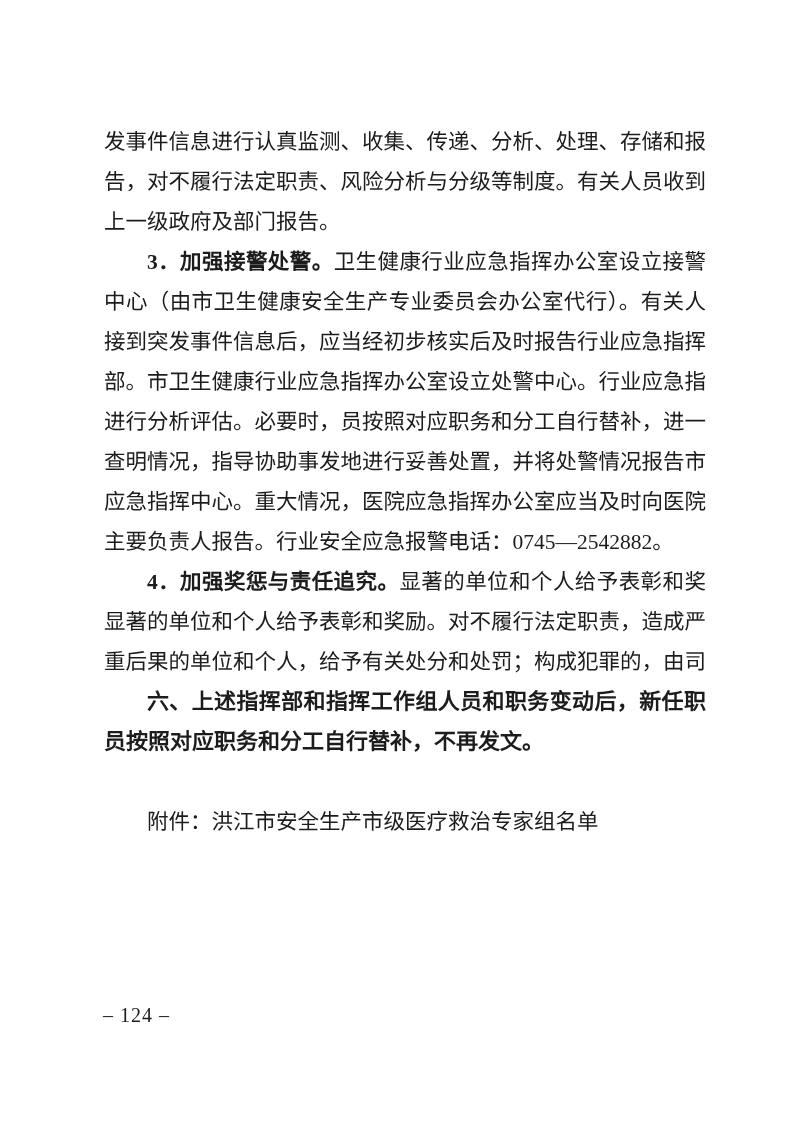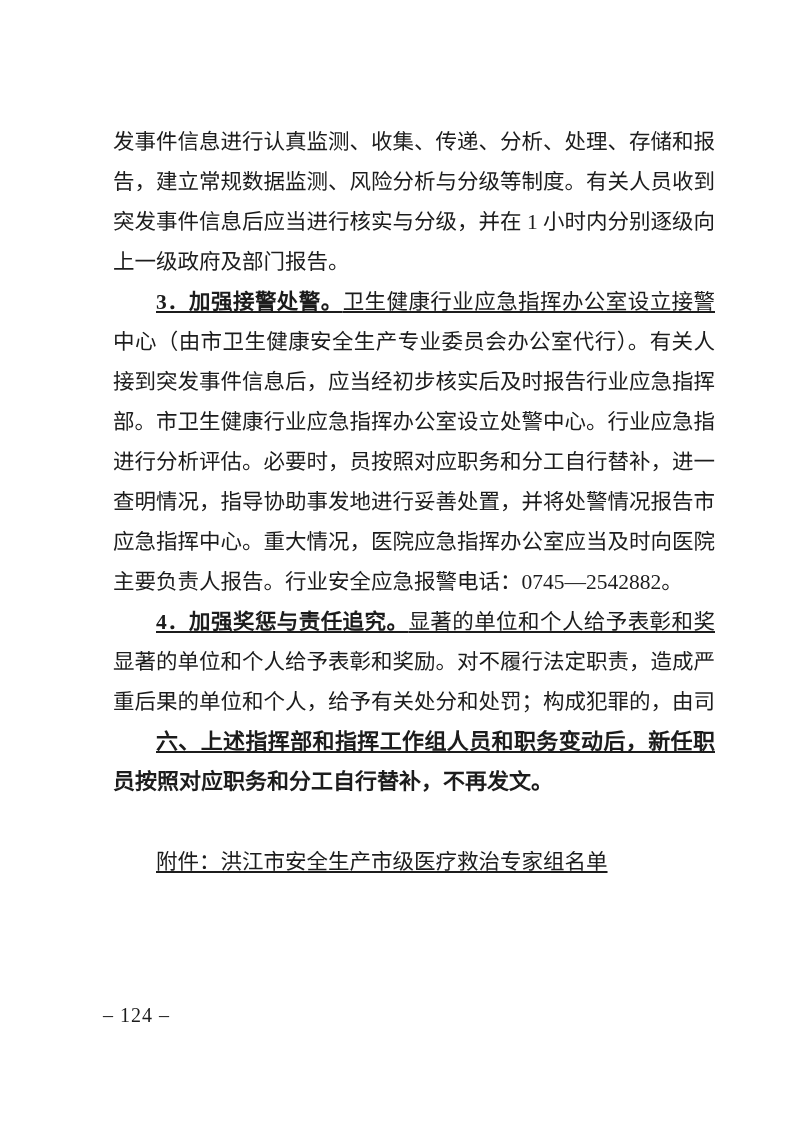--- a/index.html
+++ b/index.html
@@ -12,40 +12,39 @@
     position: relative;
     width: 793px;
     height: 1122px;
     background: #ffffff;
     color: #1c1c1c;
     font-family: "Liberation Serif", serif;
     overflow: hidden;
   }
   .content {
     position: absolute;
-    left: 113px;
+    left: 104px;
     top: 122px;
     width: 602px;
   }
   .line {
     height: 40px;
     line-height: 40px;
     font-size: 21.5px;
     text-align: justify;
     text-align-last: justify;
     overflow: hidden;
     white-space: normal;
   }
   .line.para-end {
     text-align: center;
     text-align-last: left;
   }
   .indent {
     padding-left: 43px;
-    text-decoration: underline;
   }
   .lead-bold {
     font-weight: 700;
   }
   .heiti .line {
     font-family: "Liberation Sans", sans-serif;
     font-weight: 700;
     font-size: 22px;
   }
   .spacer {
@@ -63,22 +62,21 @@
   }
 </style>
 </head>
 <body>
 
 <div class="page">
   <div class="content">
 
     <div class="para">
       <div class="line">发事件信息进行认真监测、收集、传递、分析、处理、存储和报</div>
-      <div class="line">告，建立常规数据监测、风险分析与分级等制度。有关人员收到</div>
-      <div class="line">突发事件信息后应当进行核实与分级，并在 1 小时内分别逐级向</div>
+      <div class="line">告，对不履行法定职责、风险分析与分级等制度。有关人员收到</div>
       <div class="line para-end">上一级政府及部门报告。</div>
     </div>
 
     <div class="para">
       <div class="line indent"><span class="lead-bold">3．加强接警处警。</span><span>卫生健康行业应急指挥办公室设立接警</span></div>
       <div class="line">中心（由市卫生健康安全生产专业委员会办公室代行）。有关人员</div>
       <div class="line">接到突发事件信息后，应当经初步核实后及时报告行业应急指挥</div>
       <div class="line">部。市卫生健康行业应急指挥办公室设立处警中心。行业应急指</div>
       <div class="line">进行分析评估。必要时，员按照对应职务和分工自行替补，进一步</div>
       <div class="line">查明情况，指导协助事发地进行妥善处置，并将处警情况报告市</div>

